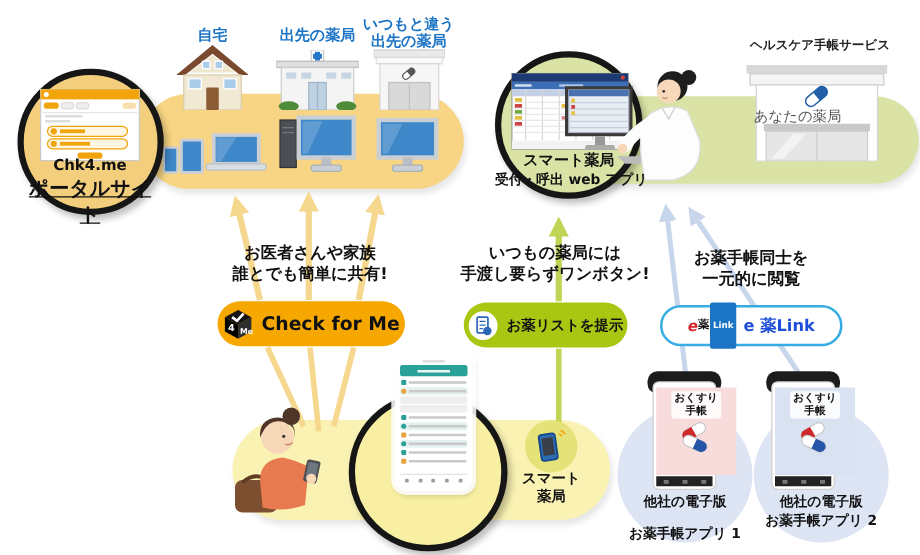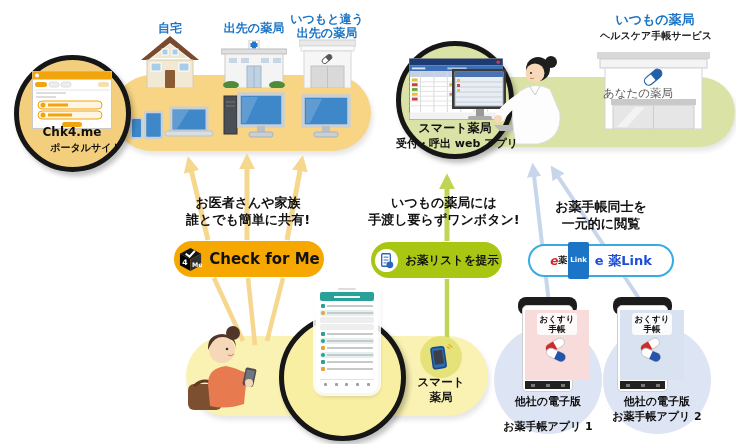--- a/index.html
+++ b/index.html
@@ -204,23 +204,22 @@
       <rect x="6" y="30" width="64" height="8" rx="4" fill="#FEF6E3" stroke="#F2A40C"></rect>
       <circle cx="11" cy="34" r="2.5" fill="#F2A40C"></circle>
       <rect x="16" y="32.5" width="20" height="3" fill="#F2A40C"></rect>
       <rect x="6" y="40" width="64" height="8" rx="4" fill="#FEF6E3" stroke="#F2A40C"></rect>
       <circle cx="11" cy="44" r="2.5" fill="#F2A40C"></circle>
       <rect x="16" y="42.5" width="24" height="3" fill="#F2A40C"></rect>
       <rect x="30" y="51" width="20" height="5" rx="2.5" fill="#F2A40C"></rect>
     </svg>
   </div>
   <div class="portal-text" style="left:22px;top:125px;width:100px;font-size:12px;">Chk4.me</div>
-  <div class="portal-text" style="left:32px;top:141px;width:108px;font-size:10px;">ポータルサイト</div>
-
-  <div class="head-blue" style="left:580px;top:11px;width:150px;">いつもの薬局</div>
+  <div class="portal-text" style="left:18px;top:141px;width:108px;font-size:16px;text-decoration:underline;">ポータルサイト</div>
+
   <div class="head-sub" style="left:578px;top:29px;width:156px;">ヘルスケア手帳サービス</div>
 
   <div class="ring ring-webapp">
     <svg class="abs" style="left:8px;top:12px;" width="94" height="62" viewBox="0 0 98 64">
       <rect x="0.5" y="0.5" width="97" height="63" fill="#FFF" stroke="#8A8A8A"></rect>
       <rect x="0.5" y="0.5" width="97" height="7" fill="#1C3B73"></rect>
       <circle cx="93" cy="4" r="1.8" fill="#D04040"></circle>
       <rect x="0.5" y="7.5" width="97" height="6" fill="#3C6EB5"></rect>
       <rect x="3" y="9.5" width="14" height="2" fill="#fff" opacity="0.8"></rect>
       <rect x="40" y="9.5" width="20" height="2" fill="#fff" opacity="0.6"></rect>

